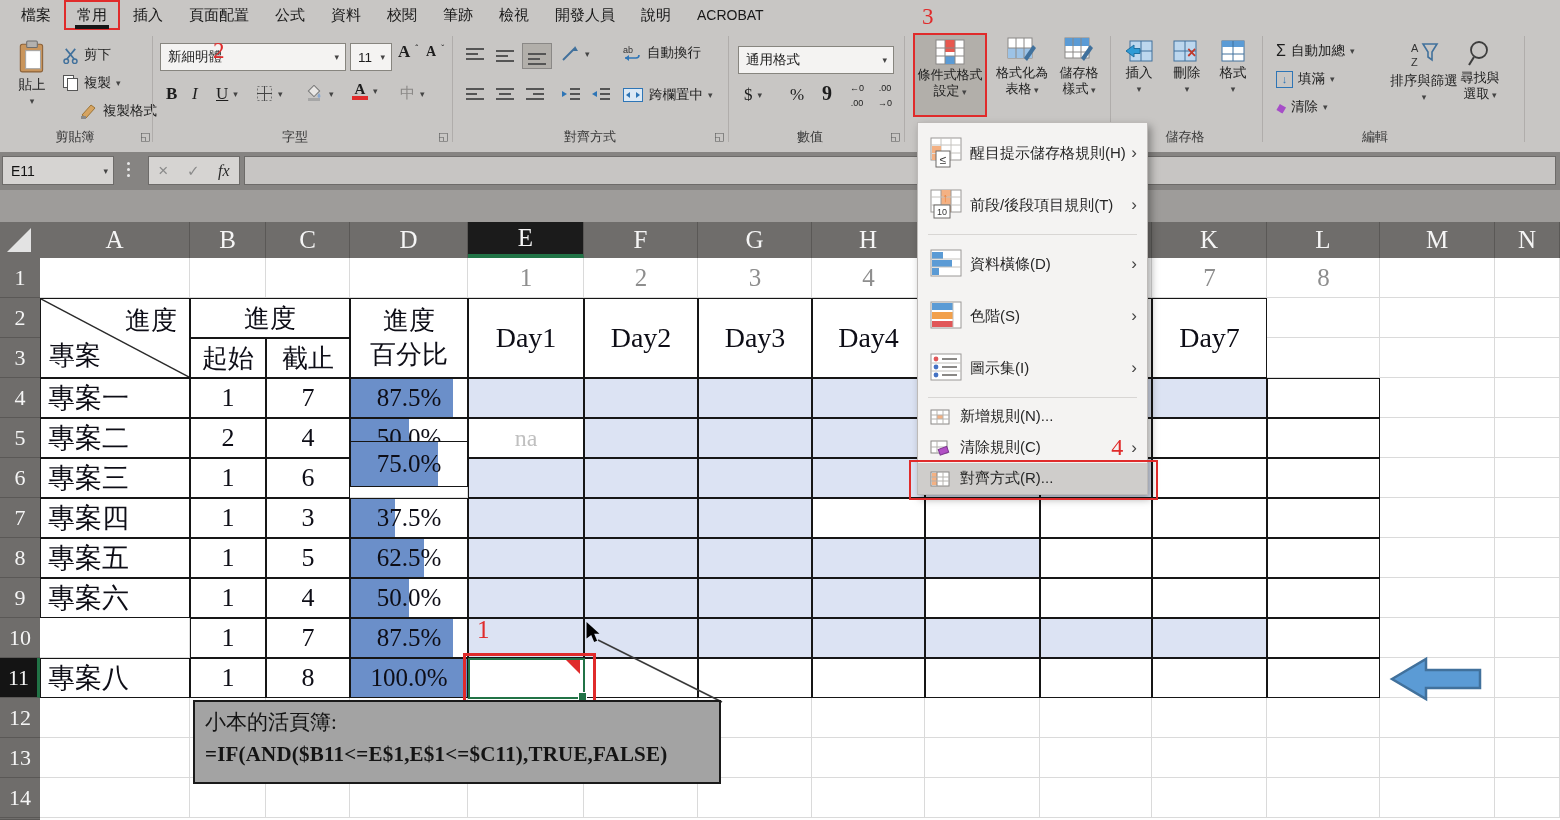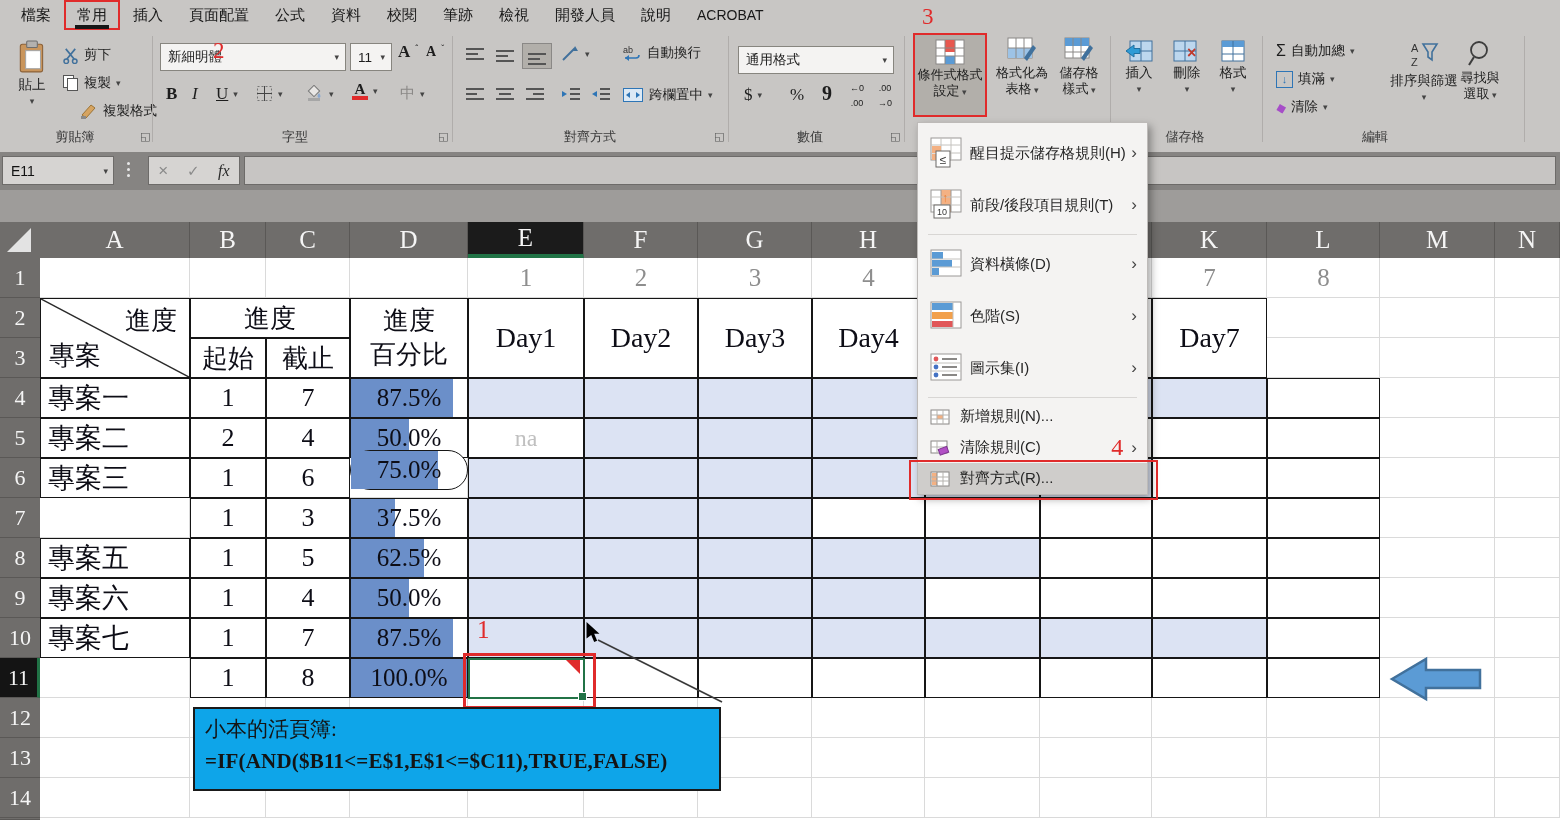--- a/index.html
+++ b/index.html
@@ -52,21 +52,21 @@
   .bar{position:absolute;left:0;top:0;bottom:0;background:#6b8fc9;z-index:0;}
   .r1num{position:absolute;display:flex;align-items:center;justify-content:center;color:#8e8e8e;font-family:"Liberation Serif","DejaVu Serif",serif;font-size:25px;z-index:1;}
   .stray{position:absolute;display:flex;align-items:center;justify-content:center;color:#c0c0c0;font-family:"Liberation Serif","DejaVu Serif",serif;font-size:24px;z-index:3;}
   .diagspan{position:absolute;font-size:26px;}
   
   #selE11{position:absolute;left:468px;top:658px;width:117px;height:41px;border:2px solid #217346;box-sizing:border-box;z-index:20;}
   #selE11 i{position:absolute;right:-4px;bottom:-4px;width:7px;height:7px;background:#217346;border:1px solid #fff;}
   #redE11{position:absolute;left:463px;top:653px;width:127px;height:50px;border:3px solid #e02b2b;z-index:21;}
   #cmtTri{position:absolute;left:566px;top:660px;width:0;height:0;border-top:14px solid #e02b2b;border-left:14px solid transparent;z-index:22;}
   .redann{position:absolute;color:#e02b2b;font-family:"Liberation Serif","DejaVu Serif",serif;font-size:25px;z-index:60;}
-  #callout{position:absolute;left:193px;top:700px;width:528px;height:84px;background:#0ea5e9;border:2px solid #1a1a1a;box-sizing:border-box;z-index:40;padding:6px 10px;font-family:"Liberation Serif","DejaVu Serif",serif;color:#141414;margin-top:7px;}
+  #callout{position:absolute;left:193px;top:700px;width:528px;height:84px;background:#a3a3a3;border:2px solid #1a1a1a;box-sizing:border-box;z-index:40;padding:6px 10px;font-family:"Liberation Serif","DejaVu Serif",serif;color:#141414;}
   #callout .l1{font-size:21px;}
   #callout .l2{font-size:21px;font-weight:bold;margin-top:6px;letter-spacing:.2px;}
   #connector{position:absolute;left:0;top:0;width:1560px;height:820px;z-index:35;pointer-events:none;}
   #cursor{position:absolute;left:585px;top:622px;z-index:65;}
   #bluearrow{position:absolute;left:1388px;top:655px;z-index:15;}
   
   #cfmenu{position:absolute;left:917px;top:122px;width:231px;background:#f4f3f2;border:1px solid #bdbab8;box-shadow:3px 4px 8px rgba(0,0,0,.35);z-index:50;padding-top:4px;box-sizing:border-box;}
   .mi{display:flex;align-items:center;padding:0 8px 0 12px;font-size:15px;color:#262626;}
   .mi.large{height:52px;}
   .mi.small{height:31px;}
@@ -197,32 +197,33 @@
     <div class="tcell day shaded" style="left: 584px; top: 418px; width: 114px; height: 40px;"></div>
     <div class="tcell day shaded" style="left: 698px; top: 418px; width: 114px; height: 40px;"></div>
     <div class="tcell day shaded" style="left: 812px; top: 418px; width: 113px; height: 40px;"></div>
     <div class="tcell day" style="left: 925px; top: 418px; width: 115px; height: 40px;"></div>
     <div class="tcell day" style="left: 1040px; top: 418px; width: 112px; height: 40px;"></div>
     <div class="tcell day" style="left: 1152px; top: 418px; width: 115px; height: 40px;"></div>
     <div class="tcell day" style="left: 1267px; top: 418px; width: 113px; height: 40px;"></div>
     <div class="tcell pname" style="left: 40px; top: 458px; width: 150px; height: 40px;">專案三</div>
     <div class="tcell" style="left: 190px; top: 458px; width: 76px; height: 40px;">1</div>
     <div class="tcell" style="left: 266px; top: 458px; width: 84px; height: 40px;">6</div>
-    <div class="tcell pct" style="left: 350px; top: 450px; width: 118px; height: 40px; border-radius: 20px;">
+    <div class="tcell pct" style="left: 350px; top: 441px; width: 118px; height: 46px;">
       <div class="bar" style="width: 75%;"></div>
       <span>75.0%</span>
     </div>
     <div class="tcell day shaded" style="left: 468px; top: 458px; width: 116px; height: 40px;"></div>
     <div class="tcell day shaded" style="left: 584px; top: 458px; width: 114px; height: 40px;"></div>
     <div class="tcell day shaded" style="left: 698px; top: 458px; width: 114px; height: 40px;"></div>
     <div class="tcell day shaded" style="left: 812px; top: 458px; width: 113px; height: 40px;"></div>
     <div class="tcell day shaded" style="left: 925px; top: 458px; width: 115px; height: 40px;"></div>
     <div class="tcell day shaded" style="left: 1040px; top: 458px; width: 112px; height: 40px;"></div>
     <div class="tcell day" style="left: 1152px; top: 458px; width: 115px; height: 40px;"></div>
     <div class="tcell day" style="left: 1267px; top: 458px; width: 113px; height: 40px;"></div>
+    <div class="tcell pname" style="left: 40px; top: 498px; width: 150px; height: 40px;">專案四</div>
     <div class="tcell" style="left: 190px; top: 498px; width: 76px; height: 40px;">1</div>
     <div class="tcell" style="left: 266px; top: 498px; width: 84px; height: 40px;">3</div>
     <div class="tcell pct" style="left: 350px; top: 498px; width: 118px; height: 40px;">
       <div class="bar" style="width: 37.5%;"></div>
       <span>37.5%</span>
     </div>
     <div class="tcell day shaded" style="left: 468px; top: 498px; width: 116px; height: 40px;"></div>
     <div class="tcell day shaded" style="left: 584px; top: 498px; width: 114px; height: 40px;"></div>
     <div class="tcell day shaded" style="left: 698px; top: 498px; width: 114px; height: 40px;"></div>
     <div class="tcell day" style="left: 812px; top: 498px; width: 113px; height: 40px;"></div>
@@ -253,35 +254,35 @@
       <span>50.0%</span>
     </div>
     <div class="tcell day shaded" style="left: 468px; top: 578px; width: 116px; height: 40px;"></div>
     <div class="tcell day shaded" style="left: 584px; top: 578px; width: 114px; height: 40px;"></div>
     <div class="tcell day shaded" style="left: 698px; top: 578px; width: 114px; height: 40px;"></div>
     <div class="tcell day shaded" style="left: 812px; top: 578px; width: 113px; height: 40px;"></div>
     <div class="tcell day" style="left: 925px; top: 578px; width: 115px; height: 40px;"></div>
     <div class="tcell day" style="left: 1040px; top: 578px; width: 112px; height: 40px;"></div>
     <div class="tcell day" style="left: 1152px; top: 578px; width: 115px; height: 40px;"></div>
     <div class="tcell day" style="left: 1267px; top: 578px; width: 113px; height: 40px;"></div>
-    <div class="tcell pname" style="left: 40px; top: 618px; width: 150px; height: 40px;">專案七</div>
     <div class="tcell" style="left: 190px; top: 618px; width: 76px; height: 40px;">1</div>
     <div class="tcell" style="left: 266px; top: 618px; width: 84px; height: 40px;">7</div>
     <div class="tcell pct" style="left: 350px; top: 618px; width: 118px; height: 40px;">
       <div class="bar" style="width: 87.5%;"></div>
       <span>87.5%</span>
     </div>
     <div class="tcell day shaded" style="left: 468px; top: 618px; width: 116px; height: 40px;"></div>
     <div class="tcell day shaded" style="left: 584px; top: 618px; width: 114px; height: 40px;"></div>
     <div class="tcell day shaded" style="left: 698px; top: 618px; width: 114px; height: 40px;"></div>
     <div class="tcell day shaded" style="left: 812px; top: 618px; width: 113px; height: 40px;"></div>
     <div class="tcell day shaded" style="left: 925px; top: 618px; width: 115px; height: 40px;"></div>
     <div class="tcell day shaded" style="left: 1040px; top: 618px; width: 112px; height: 40px;"></div>
     <div class="tcell day shaded" style="left: 1152px; top: 618px; width: 115px; height: 40px;"></div>
     <div class="tcell day" style="left: 1267px; top: 618px; width: 113px; height: 40px;"></div>
+    <div class="tcell pname" style="left: 40px; top: 658px; width: 150px; height: 40px;">專案八</div>
     <div class="tcell" style="left: 190px; top: 658px; width: 76px; height: 40px;">1</div>
     <div class="tcell" style="left: 266px; top: 658px; width: 84px; height: 40px;">8</div>
     <div class="tcell pct" style="left: 350px; top: 658px; width: 118px; height: 40px;">
       <div class="bar" style="width: 100%;"></div>
       <span>100.0%</span>
     </div>
     <div class="tcell day" style="left: 468px; top: 658px; width: 116px; height: 40px;"></div>
     <div class="tcell day" style="left: 584px; top: 658px; width: 114px; height: 40px;"></div>
     <div class="tcell day" style="left: 698px; top: 658px; width: 114px; height: 40px;"></div>
     <div class="tcell day" style="left: 812px; top: 658px; width: 113px; height: 40px;"></div>

